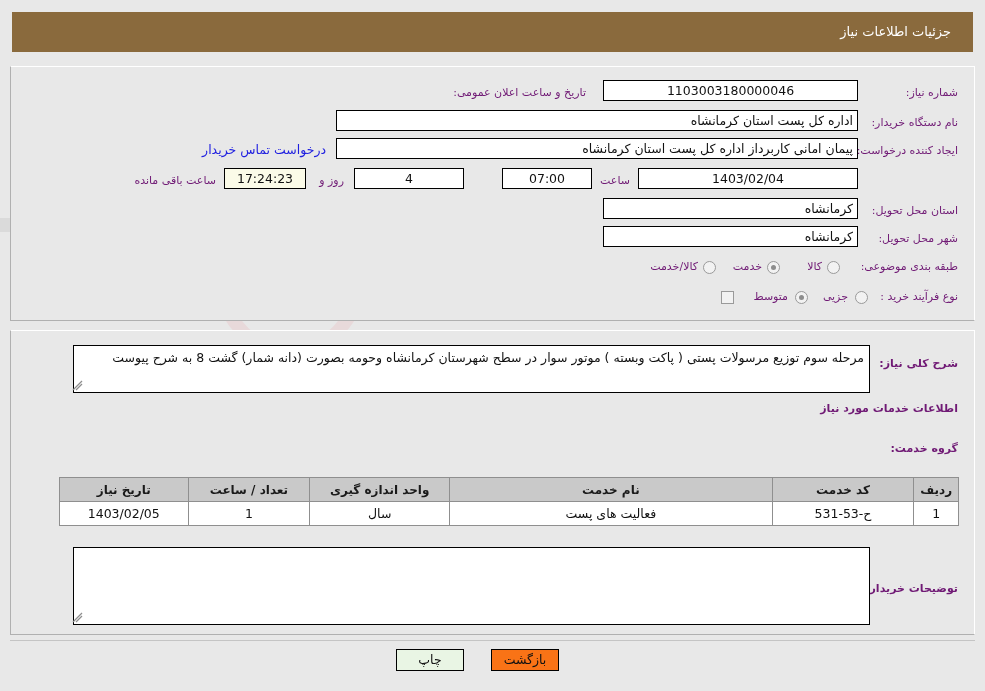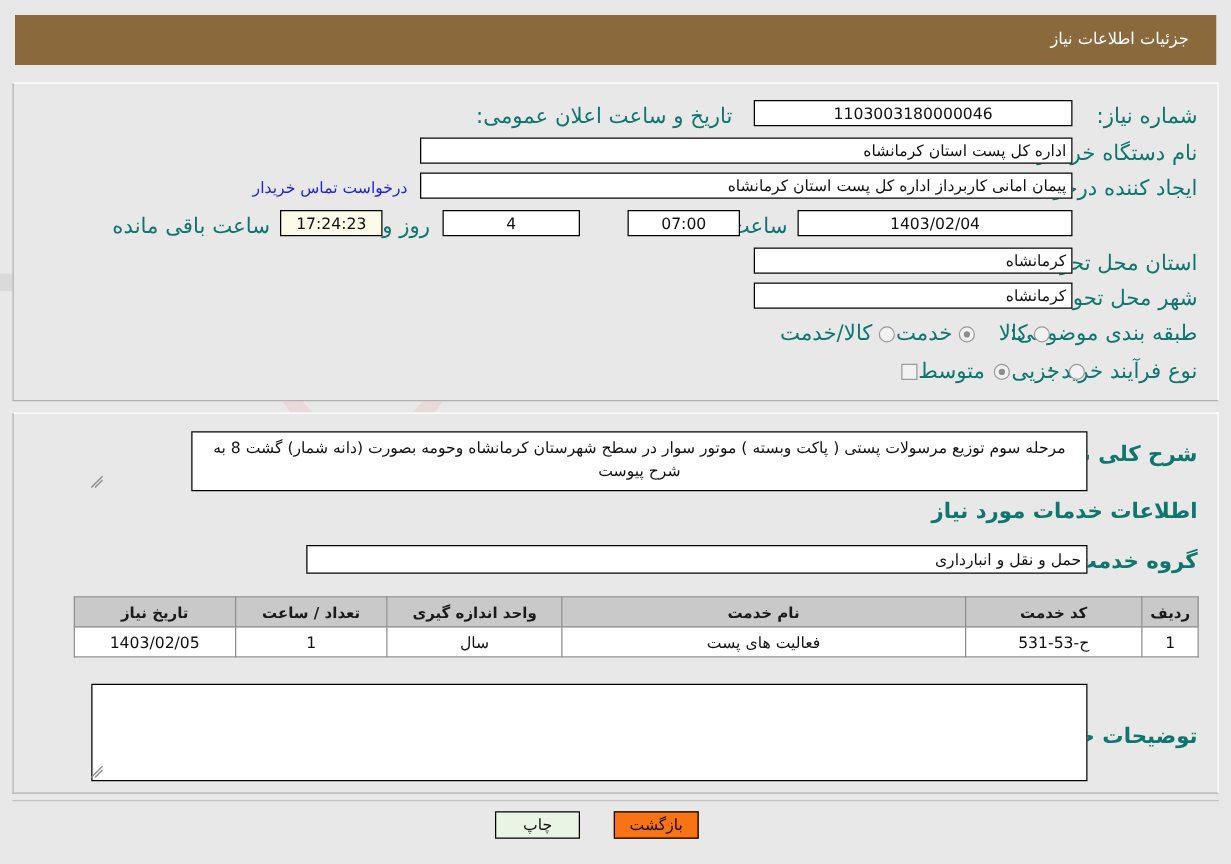--- a/index.html
+++ b/index.html
@@ -59,22 +59,22 @@
     border-right-color: #ffffff;
     box-sizing: border-box;
     z-index: 2;
   }
   .panel.top    { top: 66px;  right: 10px; width: 965px; height: 255px; }
   .panel.bottom { top: 330px; right: 10px; width: 965px; height: 305px; }
 
   
   .lbl {
     position: absolute;
-    font-size: 17px;
-    color: #0f766e;
+    font-size: 11px;
+    color: #701a75;
     white-space: nowrap;
     line-height: 16px;
   }
   .lbl.bold { font-weight: bold; }
 
   
   .fld {
     position: absolute;
     background: #ffffff;
     border: 1px solid #000000;
@@ -257,30 +257,29 @@
     <div class="radio" style="right:106px; top:224px;"></div>
     <span class="lbl" style="right:126px; top:222px;">جزیی</span>
     <div class="radio on" style="right:166px; top:224px;"></div>
     <span class="lbl" style="right:186px; top:222px;">متوسط</span>
     <div class="chk" style="right:240px; top:224px;"></div>
   </div>
 
   <div class="panel bottom">
 
     <span class="lbl bold" style="right:16px; top:25px;">شرح کلی نیاز:</span>
-    <div class="ta" style="right:104px; top:14px; width:717px; height:48px;text-align:center;">مرحله سوم توزیع مرسولات پستی ( پاکت وبسته ) موتور سوار در سطح شهرستان کرمانشاه وحومه بصورت (دانه شمار) گشت 8 به شرح پیوست</div>
+    <div class="ta" style="right:104px; top:14px; width:797px; height:48px;">مرحله سوم توزیع مرسولات پستی ( پاکت وبسته ) موتور سوار در سطح شهرستان کرمانشاه وحومه بصورت (دانه شمار) گشت 8 به شرح پیوست</div>
     <svg class="grip" style="right:890px; top:49px;" viewBox="0 0 12 12">
       <line x1="1" y1="10" x2="10" y2="1" stroke="#8e8e8e" stroke-width="1.2"></line>
       <line x1="4" y1="10" x2="10" y2="4" stroke="#8e8e8e" stroke-width="1.2"></line>
     </svg>
 
     <span class="lbl bold" style="right:16px; top:70px;">اطلاعات خدمات مورد نیاز</span>
 
     <span class="lbl bold" style="right:16px; top:110px;">گروه خدمت:</span>
-    <div class="fld rightal" style="right:104px; top:105px; width:625px; height:23px;">حمل و نقل و انبارداری</div>
 
     <table class="tbl" style="right:15px; top:146px; width:900px;">
       <thead>
         <tr>
           <th style="width:36px;">ردیف</th>
           <th style="width:140px;">کد خدمت</th>
           <th style="width:340px;">نام خدمت</th>
           <th style="width:140px;">واحد اندازه گیری</th>
           <th style="width:120px;">تعداد / ساعت</th>
           <th style="width:124px;">تاریخ نیاز</th>

